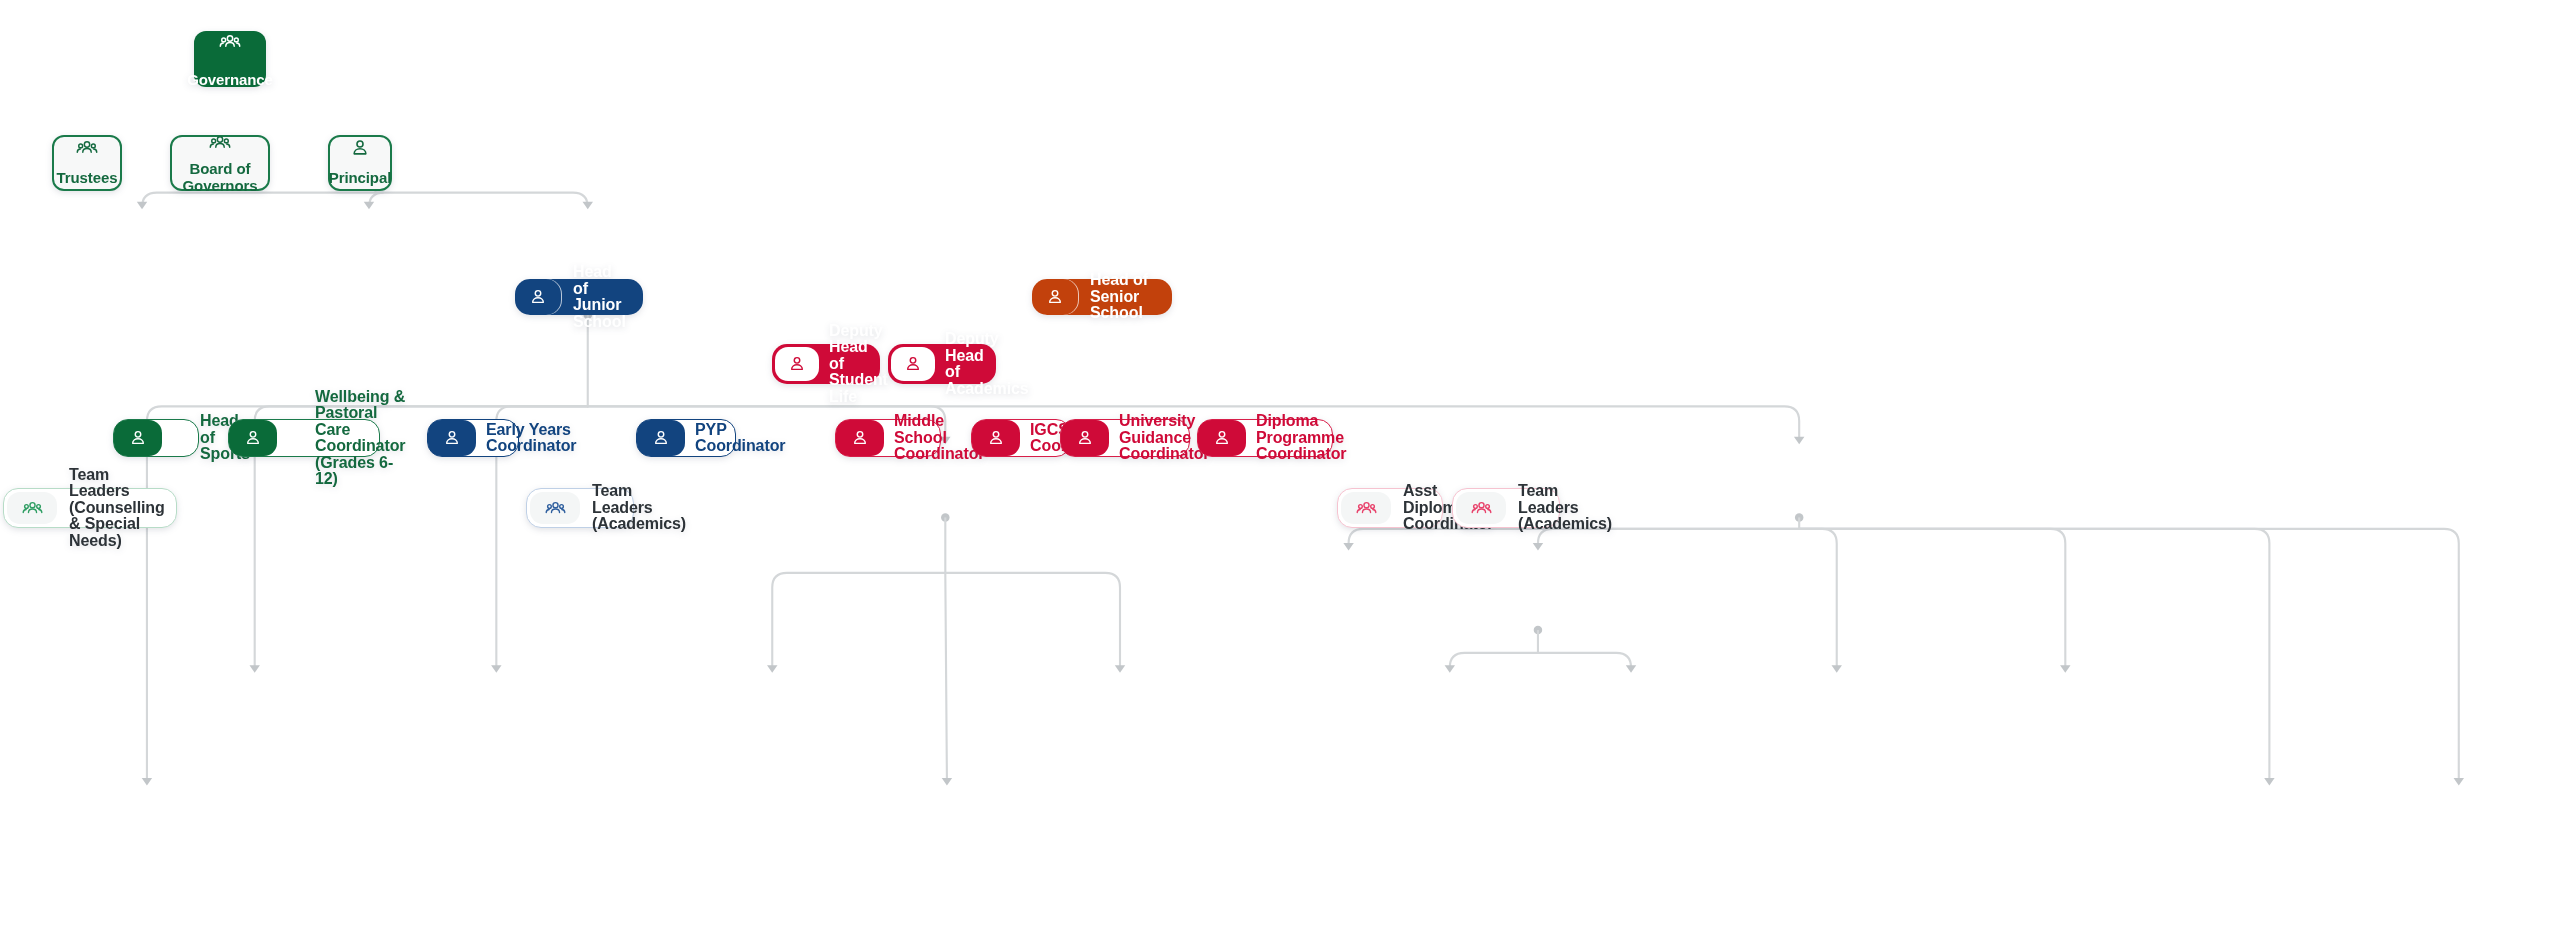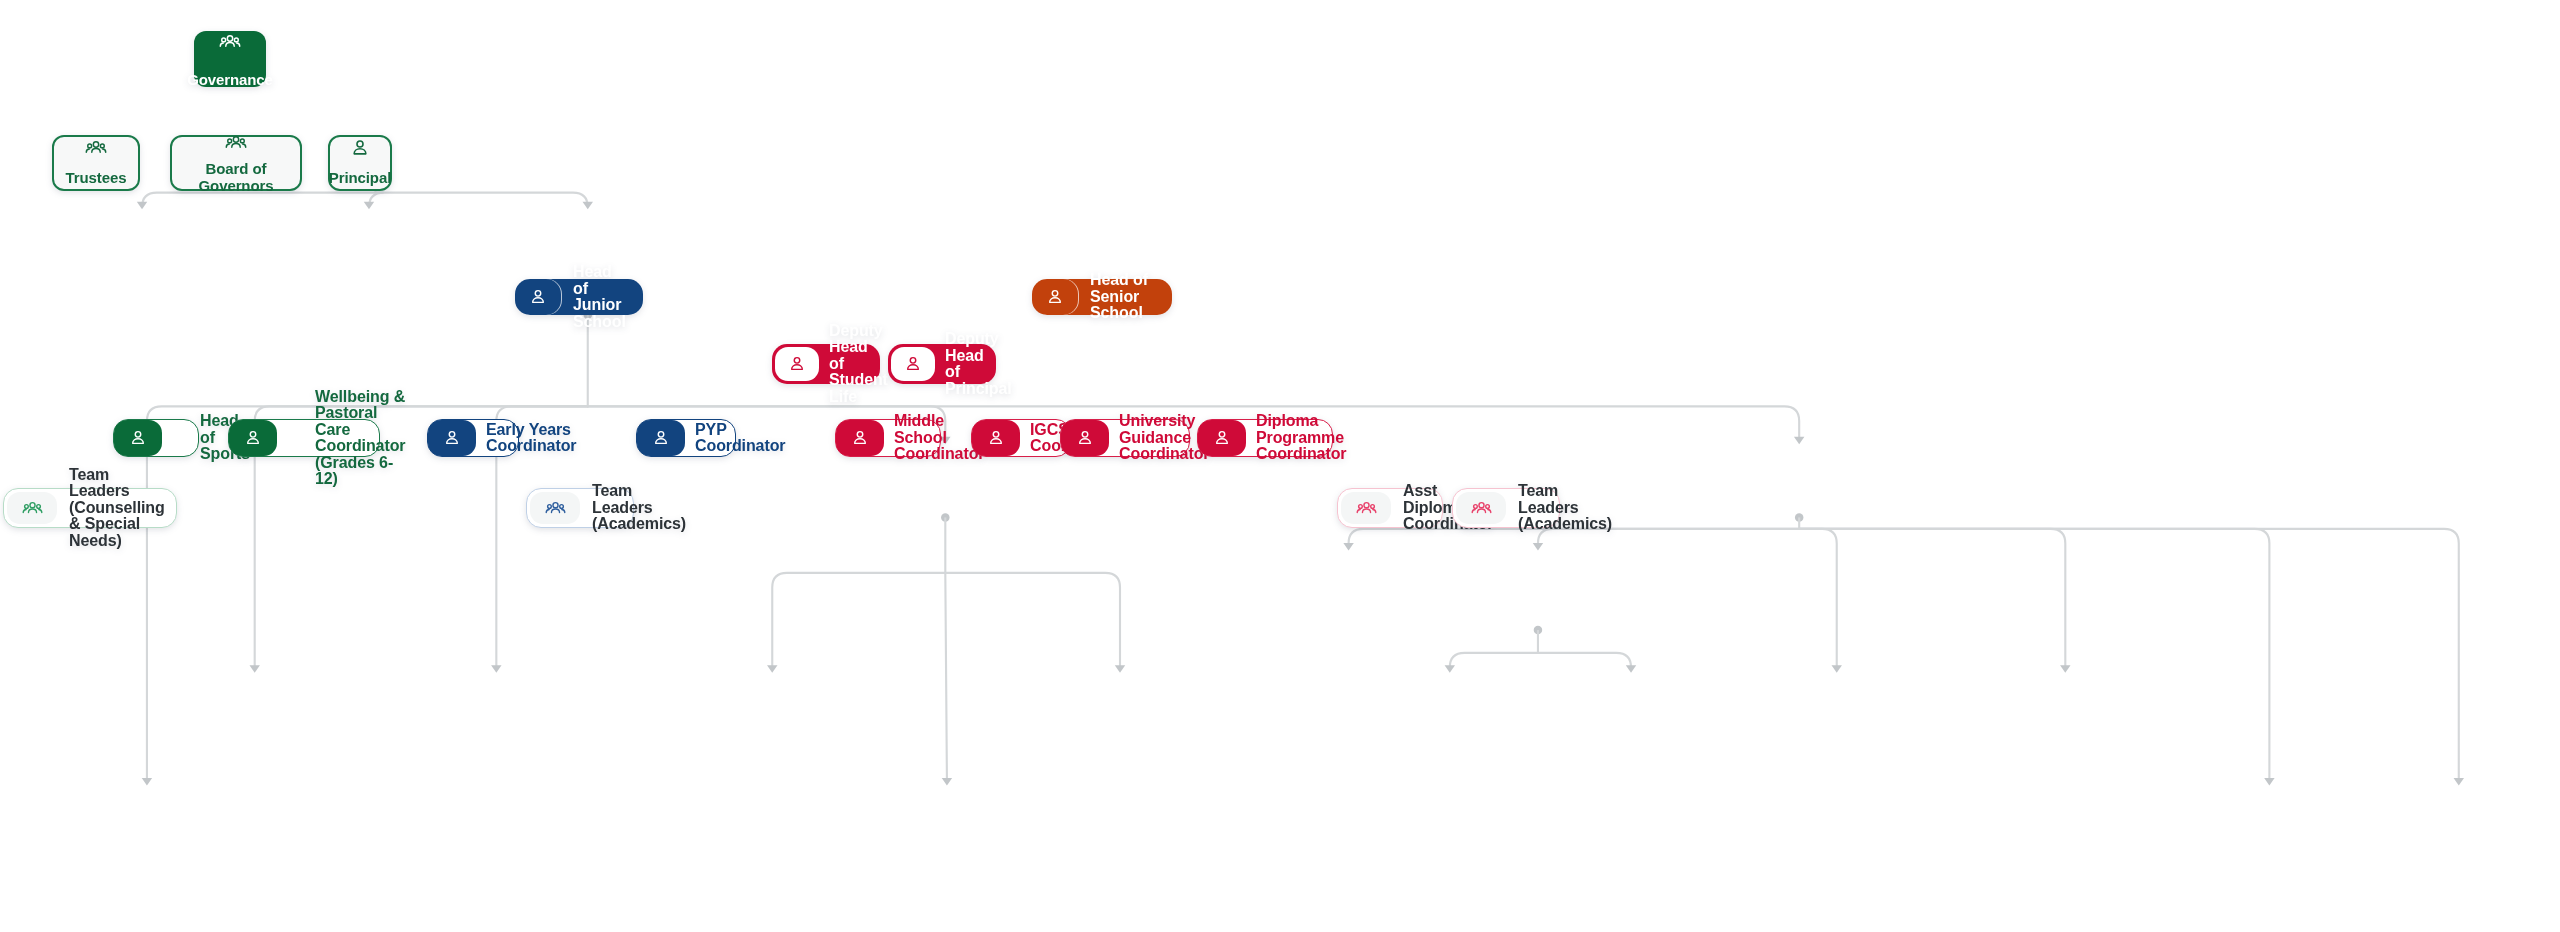--- a/index.html
+++ b/index.html
@@ -158,34 +158,34 @@
           <circle cx="12" cy="8.2" r="2.9"></circle>
           <path d="M7.4 16.6c0-2.5 2.1-4.1 4.6-4.1s4.6 1.6 4.6 4.1"></path>
           <circle cx="5.1" cy="9.7" r="2.1"></circle>
           <path d="M1.4 16.6c0-2 1.5-3.3 3.4-3.4"></path>
           <circle cx="18.9" cy="9.7" r="2.1"></circle>
           <path d="M22.6 16.6c0-2-1.5-3.3-3.4-3.4"></path>
         </svg>
       </div>
       <div class="lbl">Governance</div>
     </div>
-    <div class="node card outline-green" style="left: 52px; top: 135px; width: 88px; height: 56px; align-items: center;">
+    <div class="node card outline-green" style="left: 52px; top: 135px; width: 70px; height: 56px; align-items: center;">
       <div class="ipanel">
         <svg width="22" height="22" viewBox="0 0 24 24" fill="none" stroke="#14693f" stroke-width="1.6" stroke-linecap="round" stroke-linejoin="round">
           <circle cx="12" cy="8.2" r="2.9"></circle>
           <path d="M7.4 16.6c0-2.5 2.1-4.1 4.6-4.1s4.6 1.6 4.6 4.1"></path>
           <circle cx="5.1" cy="9.7" r="2.1"></circle>
           <path d="M1.4 16.6c0-2 1.5-3.3 3.4-3.4"></path>
           <circle cx="18.9" cy="9.7" r="2.1"></circle>
           <path d="M22.6 16.6c0-2-1.5-3.3-3.4-3.4"></path>
         </svg>
       </div>
       <div class="lbl">Trustees</div>
     </div>
-    <div class="node card outline-green" style="left: 170px; top: 135px; width: 132px; height: 56px;">
+    <div class="node card outline-green" style="left: 170px; top: 135px; width: 100px; height: 56px;">
       <div class="ipanel">
         <svg width="22" height="22" viewBox="0 0 24 24" fill="none" stroke="#14693f" stroke-width="1.6" stroke-linecap="round" stroke-linejoin="round">
           <circle cx="12" cy="8.2" r="2.9"></circle>
           <path d="M7.4 16.6c0-2.5 2.1-4.1 4.6-4.1s4.6 1.6 4.6 4.1"></path>
           <circle cx="5.1" cy="9.7" r="2.1"></circle>
           <path d="M1.4 16.6c0-2 1.5-3.3 3.4-3.4"></path>
           <circle cx="18.9" cy="9.7" r="2.1"></circle>
           <path d="M22.6 16.6c0-2-1.5-3.3-3.4-3.4"></path>
         </svg>
       </div>
@@ -229,21 +229,21 @@
 of Student Life</div>
     </div>
     <div class="node pill deputy red" style="left: 888px; top: 344px; width: 108px; height: 40px;">
       <div class="ipanel">
         <svg width="20" height="20" viewBox="0 0 24 24" fill="none" stroke="#cf0a38" stroke-width="1.7" stroke-linecap="round" stroke-linejoin="round">
           <circle cx="12" cy="7.6" r="3.3"></circle>
           <path d="M5.6 18.4c0-3.4 2.9-5.6 6.4-5.6s6.4 2.2 6.4 5.6z"></path>
         </svg>
       </div>
       <div class="lbl">Deputy Head
-of Principal</div>
+of Academics</div>
     </div>
     <div class="node pill coord green" style="left: 113px; top: 419px; width: 86px; height: 38px;">
       <div class="ipanel">
         <svg width="20" height="20" viewBox="0 0 24 24" fill="none" stroke="#ffffff" stroke-width="1.7" stroke-linecap="round" stroke-linejoin="round">
           <circle cx="12" cy="7.6" r="3.3"></circle>
           <path d="M5.6 18.4c0-3.4 2.9-5.6 6.4-5.6s6.4 2.2 6.4 5.6z"></path>
         </svg>
       </div>
       <div class="lbl">Head of
 Sports</div>

